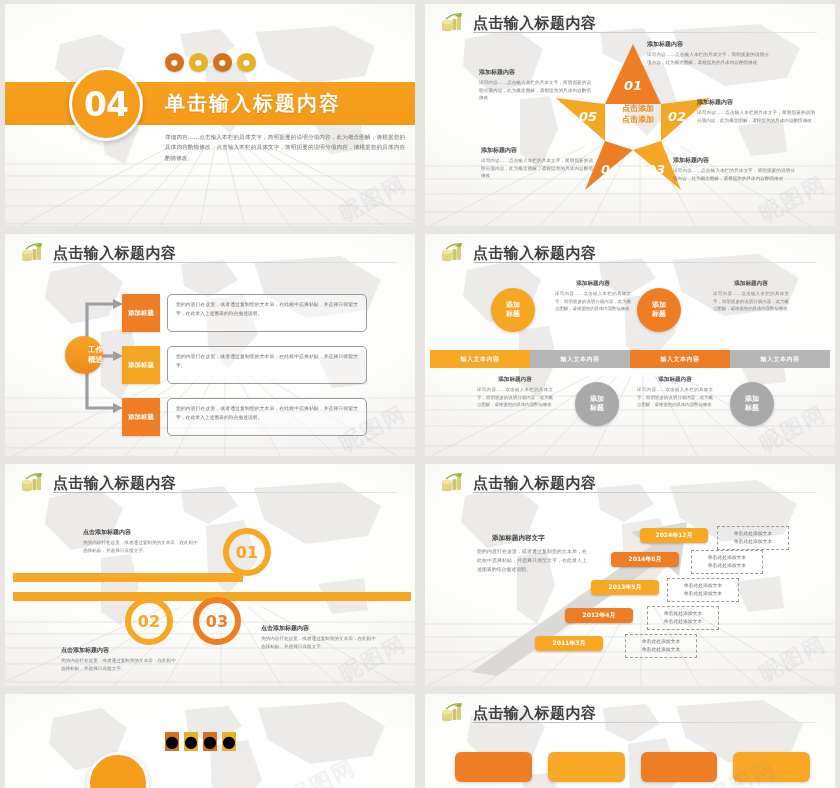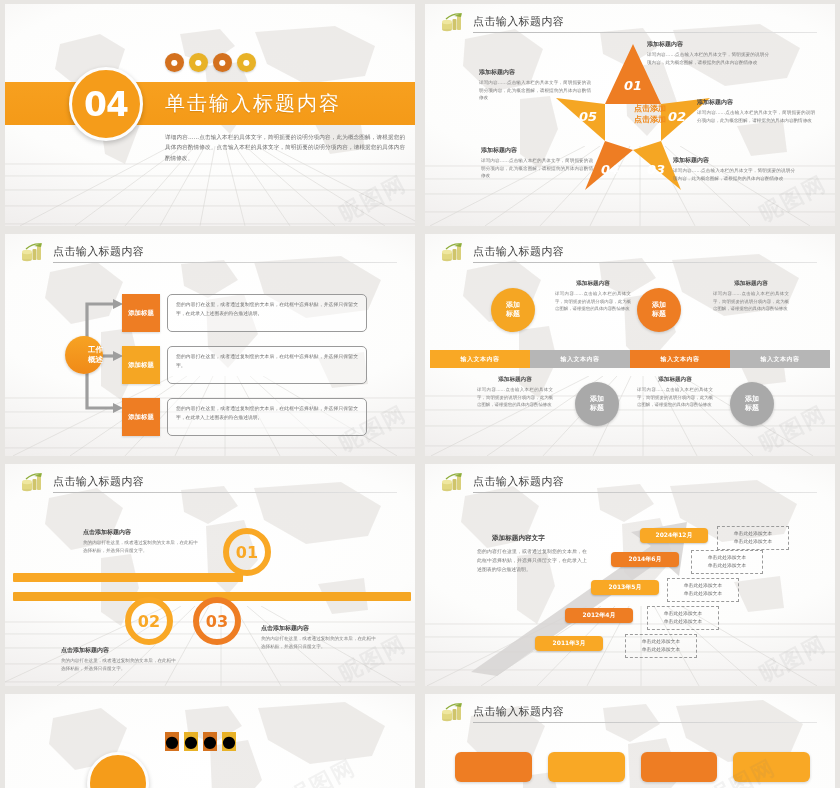--- a/index.html
+++ b/index.html
@@ -46,21 +46,21 @@
     transform:rotate(-28deg); letter-spacing:2px;
     font-weight:bold; pointer-events:none; white-space:nowrap;
   }
   .wm2{ position:absolute; right:30px; top:30%; }
 
   
   .shead{ position:absolute; left:16px; top:10px; right:18px; height:22px; }
   .shead .ico{ position:absolute; left:0; top:-1px; width:24px; height:20px; }
   .shead .stitle{
     position:absolute; left:32px; top:0px;
-    font-size:11px; font-weight:normal; color:#3f3f3f; letter-spacing:.4px;
+    font-size:15px; font-weight:bold; color:#3f3f3f; letter-spacing:.4px;
   }
   .shead .rule{
     position:absolute; left:32px; right:0; top:18px; height:1px;
     background:linear-gradient(to right,#b9b9b9,#d8d8d8 70%,#e6e6e6);
   }
 
   
   .s1 .iconrow{ position:absolute; left:160px; top:49px; display:flex; gap:5px; }
   .s1 .ibadge{
     width:19px;height:19px;border-radius:50%;
@@ -78,37 +78,37 @@
     border:3px solid #fdfdfd;
     box-shadow:0 2px 5px rgba(0,0,0,.22);
     display:flex;align-items:center;justify-content:center;
   }
   .s1 .bignum{
     color:#fff; font-size:33px; font-weight:bold; letter-spacing:-1px;
     font-family:"DejaVu Sans","Liberation Sans",sans-serif;
   }
   .s1 .maintitle{
     position:absolute; left:160px; top:86px;
-    color:#fff; font-size:20px; font-weight:normal; letter-spacing:2px;
+    color:#fff; font-size:20px; font-weight:bold; letter-spacing:2px;
     text-shadow:0 1px 1px rgba(140,80,0,.25);
   }
   .s1 .body{
     position:absolute; left:160px; top:128px; width:240px;
     font-size:5.6px; line-height:1.85; color:#6c6c6c; text-align:justify;
   }
 
   
   .star-wrap{ position:absolute; left:0; top:0; width:410px; height:222px; }
   .star-wrap svg.star{ position:absolute; left:128px; top:38px; width:160px; height:152px; }
   .cap{ position:absolute; width:110px; }
   .cap .ch{ font-size:6px; font-weight:bold; color:#4a4a4a; margin-bottom:2px; }
   .cap .cb{ font-size:4.6px; line-height:1.65; color:#7a7a7a; text-align:justify; }
   .startext{
     position:absolute; left:180px; top:100px; width:66px; text-align:center;
-    font-size:8px; font-weight:bold; color:#f08a1c; line-height:1.35;margin-left:12px;
+    font-size:8px; font-weight:bold; color:#f08a1c; line-height:1.35;
   }
 
   
   .hub{
     position:absolute; left:60px; top:102px; width:38px; height:38px;
     border-radius:50%; background:linear-gradient(to bottom,#f7a323,#f08a18);
     display:flex;align-items:center;justify-content:flex-end;text-align:center;
     color:#fff; font-size:7.5px; font-weight:bold; line-height:1.3;
     box-shadow:0 1px 3px rgba(0,0,0,.2);
   }

